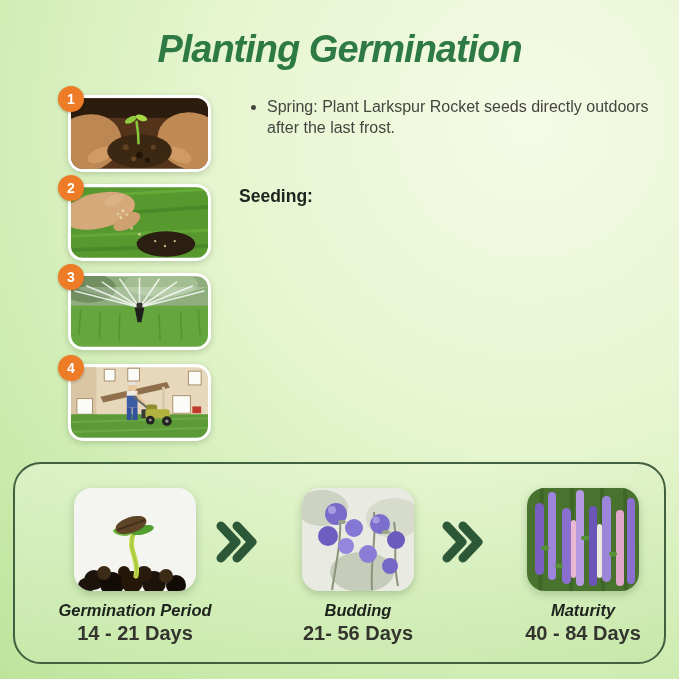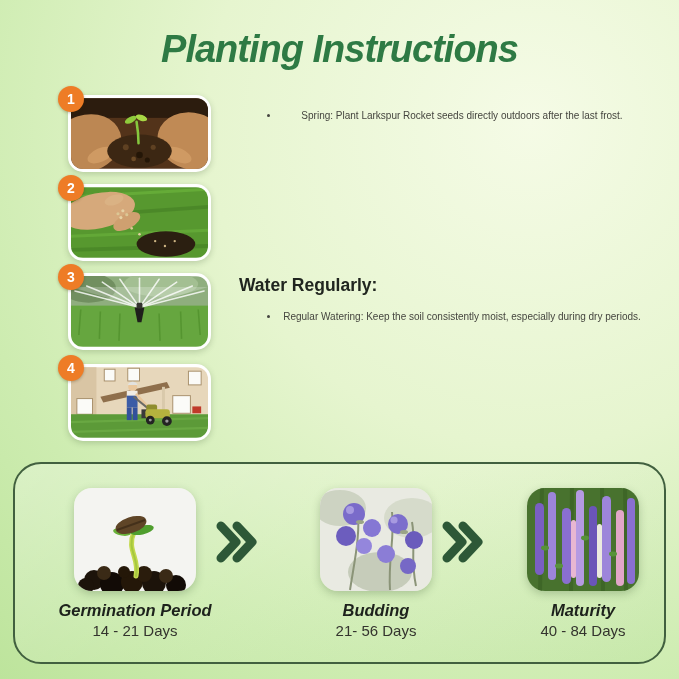--- a/index.html
+++ b/index.html
@@ -33,54 +33,54 @@
     background:#ee7c26;border-radius:50%;
     color:#fff;font-size:14px;font-weight:bold;
     display:flex;align-items:center;justify-content:center;
     box-shadow:0 1px 3px rgba(60,40,0,.3);
   }
   .step-text{margin-left:28px;width:420px;}
   .step-heading{
     margin:2px 0 2px 0;font-size:17.5px;font-weight:bold;color:#20251f;
   }
   .step-bullets{
-    margin:14px;padding-left:27px;
-    font-size:10px;line-height:1.32;color:#45453f;text-align:center;
+    margin:1px;padding-left:27px;
+    font-size:16px;line-height:1.32;color:#45453f;
   }
   .step-bullets li{margin:0 0 1px 0;}
   
   .timeline-panel{
     position:absolute;left:13px;top:462px;width:649px;height:198px;
     border:2px solid #41603f;border-radius:28px;
     background:linear-gradient(150deg, rgba(255,255,255,.30) 0%, rgba(255,255,255,.08) 45%, rgba(120,190,90,.10) 100%);
   }
   .stage{position:absolute;top:24px;width:210px;display:flex;flex-direction:column;align-items:center;}
   .stage1{left:15px;}
-  .stage2{left:256px;}
+  .stage2{left:238px;}
   .stage3{left:463px;}
   .stage-photo{
     border-radius:18px;overflow:hidden;
     box-shadow:0 3px 8px rgba(40,70,30,.25);
   }
   .stage-photo svg{display:block;}
   .stage-label{
     margin:10px 0 2px 0;font-size:16.5px;font-weight:bold;font-style:italic;color:#1d221c;
     text-align:center;
   }
-  .stage-duration{font-size:15px;color:#34342e;text-align:center;}
+  .stage-duration{font-size:20px;color:#34342e;text-align:center;font-weight:bold;}
   .chevron{position:absolute;top:56px;}
   .chevron1{left:200px;}
   .chevron2{left:426px;}
 </style>
 </head>
 <body>
 
 <div class="page">
 
-  <h1 class="title">Planting Instructions</h1>
+  <h1 class="title">Planting Germination</h1>
 
   <div class="step step1">
     <div class="photo-frame">
       <div class="photo-clip">
         <svg viewBox="0 0 140 72">
           <rect width="140" height="72" fill="#53331a"></rect>
           <rect width="140" height="20" fill="#2c1c0e"></rect>
           <ellipse cx="16" cy="46" rx="36" ry="29" fill="#bc8753" transform="rotate(-18 16 46)"></ellipse>
           <ellipse cx="124" cy="44" rx="36" ry="29" fill="#c08a55" transform="rotate(16 124 44)"></ellipse>
           <ellipse cx="30" cy="58" rx="14" ry="7" fill="#cf9a63" transform="rotate(-24 30 58)"></ellipse>
@@ -125,20 +125,21 @@
           <circle cx="53" cy="24" r="1.6" fill="#e6d2a4"></circle>
           <circle cx="57" cy="28" r="1.6" fill="#dcc795"></circle>
           <circle cx="51" cy="31" r="1.6" fill="#e6d2a4"></circle>
           <circle cx="62" cy="42" r="1.3" fill="#dcc795"></circle>
           <circle cx="70" cy="48" r="1.3" fill="#e6d2a4"></circle>
         </svg>
       </div>
       <div class="badge">2</div>
     </div>
     <div class="step-text">
+      <h2 class="step-heading">Seeding:</h2>
     </div>
   </div>
 
   <div class="step step3">
     <div class="photo-frame">
       <div class="photo-clip">
         <svg viewBox="0 0 140 72">
           <rect width="140" height="34" fill="#8fae7e"></rect>
           <ellipse cx="18" cy="12" rx="28" ry="15" fill="#718f60"></ellipse>
           <ellipse cx="92" cy="8" rx="38" ry="13" fill="#a3bf92"></ellipse>
@@ -154,26 +155,20 @@
               <path d="M70,32 L90,3"></path>
             <path d="M70,32 L108,6"></path>
               <path d="M70,32 L124,10"></path>
               <path d="M70,32 L136,15"></path>
           </g>
           <path d="M65,32 L75,32 L72,47 L68,47 Z" fill="#1f1f1c"></path>
           <rect x="67" y="27" width="6" height="6" rx="1.5" fill="#34342f"></rect>
         </svg>
       </div>
       <div class="badge">3</div>
-    </div>
-    <div class="step-text">
-      <h2 class="step-heading">Water Regularly:</h2>
-      <ul class="step-bullets">
-        <li>Regular Watering: Keep the soil consistently moist, especially during dry periods.</li>
-      </ul>
     </div>
   </div>
 
   <div class="step step4">
     <div class="photo-frame">
       <div class="photo-clip">
         <svg viewBox="0 0 140 72">
           <rect width="140" height="50" fill="#e7d7bb"></rect>
           <rect width="26" height="50" fill="#d9c5a4"></rect>
           <rect x="34" y="2" width="11" height="12" fill="#fbfbf8" stroke="#a8906c"></rect>

